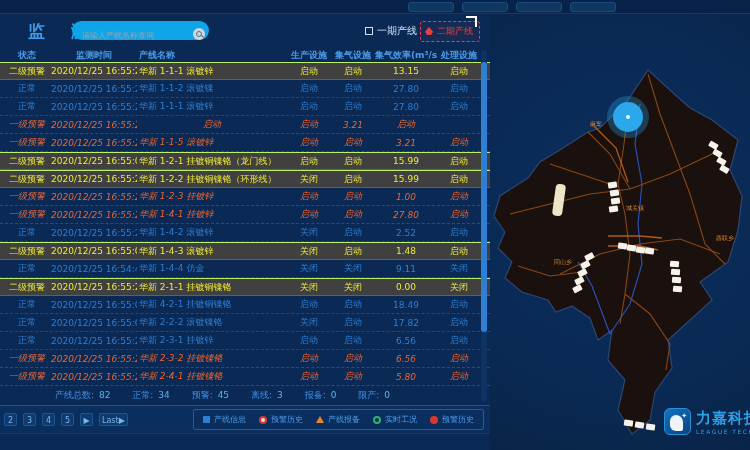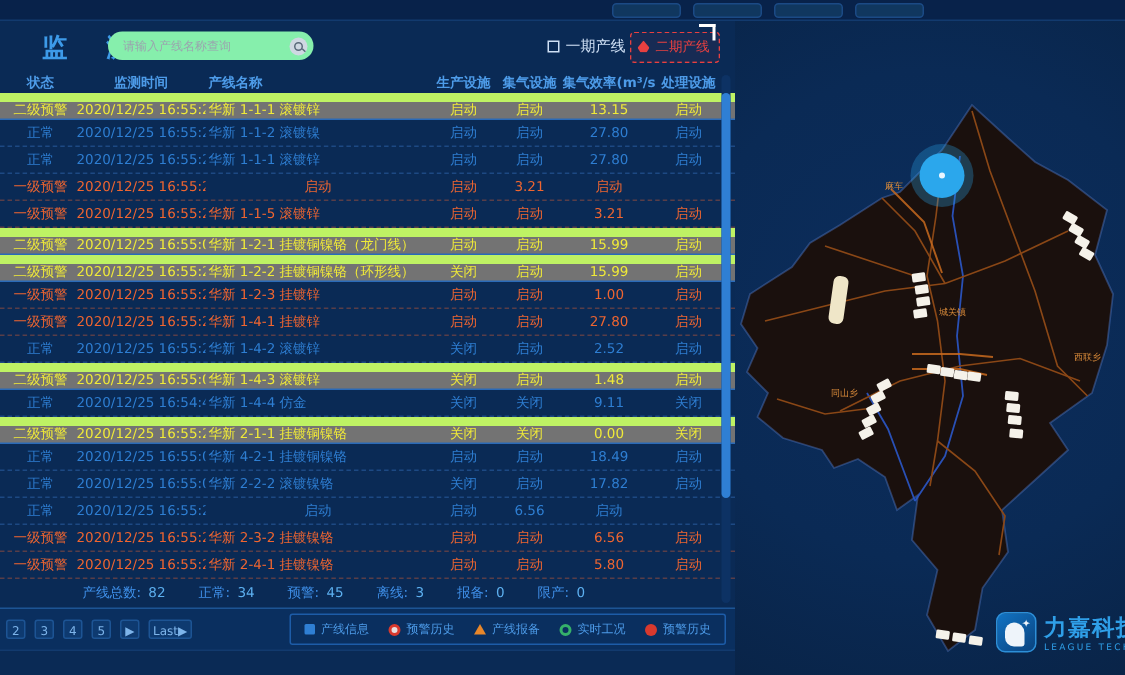--- a/index.html
+++ b/index.html
@@ -7,42 +7,42 @@
   body { font-family:"DejaVu Sans","Liberation Sans",sans-serif; background:#071d3d; overflow:hidden; }
   .app { position:relative; width:750px; height:450px; background:#0a2a55; overflow:hidden; }
 
   
   .topstrip { position:absolute; left:0; top:0; width:750px; height:14px; background:#08224a; border-bottom:1px solid #123a6e; }
   .topstrip .chip { position:absolute; top:2px; width:46px; height:10px; border-radius:3px; background:#10375f; border:1px solid #1b4a85; }
 
   
   .header { position:absolute; left:0; top:14px; width:490px; height:34px; }
   .title { position:absolute; left:28px; top:6px; font-size:17px; font-weight:bold; letter-spacing:10px; color:#3d9ae8; }
-  .searchbox { position:absolute; left:72px; top:7px; width:137px; height:19px; background:#86efac; border-radius:10px; display:flex; align-items:center; padding:0 4px 0 10px; }
+  .searchbox { position:absolute; left:72px; top:7px; width:137px; height:19px; background:#0ea5e9; border-radius:10px; display:flex; align-items:flex-end; padding:0 4px 0 10px; }
   .searchbox input { flex:1; border:0; outline:none; background:transparent; font-size:8px; color:#444; font-family:inherit; min-width:0; }
   .searchbox input::placeholder { color:#9aa4ae; }
   .mag { width:12px; height:12px; border-radius:50%; background:#cfd8e2; position:relative; flex:none; }
   .mag:before { content:""; position:absolute; left:3px; top:3px; width:4px; height:4px; border:1px solid #5a6a7a; border-radius:50%; }
   .mag:after { content:""; position:absolute; left:8px; top:8px; width:3px; height:1px; background:#5a6a7a; transform:rotate(45deg); }
   .phase1 { position:absolute; left:365px; top:10px; display:flex; align-items:center; gap:4px; color:#cfe0f5; font-size:10px; cursor:pointer; }
   .cbx { width:8px; height:8px; border:1px solid #cfe0f5; background:transparent; }
   .phase2 { position:absolute; left:420px; top:7px; border:1px dashed #e84040; border-radius:3px; color:#e84040; font-size:9px; padding:3px 6px 3px 16px; cursor:pointer; background:rgba(232,64,64,.06); }
   .phase2 .flame { position:absolute; left:4px; top:5px; width:8px; height:8px; background:#e84040; clip-path:polygon(50% 0,100% 60%,75% 100%,25% 100%,0 60%); }
   .corner { position:absolute; left:466px; top:2px; width:11px; height:11px; border-top:2px solid #fff; border-right:2px solid #fff; }
 
   
   .tablewrap { position:absolute; left:0; top:48px; width:490px; }
   .trow { display:grid; grid-template-columns:48px 86px 150px 44px 44px 62px 44px; align-items:center; height:18px; font-size:9px; padding-left:3px; }
   .trow > div { text-align:center; white-space:nowrap; overflow:hidden; }
   .trow > .c-name { text-align:left; padding-left:2px; }
   .thead { height:14px; color:#4d9be8; font-weight:bold; }
   .body .trow { border-bottom:1px dashed rgba(70,140,230,.32); cursor:pointer; }
   .lv-normal { color:#2e7ed2; }
-  .lv-l1 { color:#ef6530; border-bottom:1px dashed rgba(239,101,48,.35) !important; }
-  .lv-l2 { color:#f0ea38; background:#737373; border-top:6px solid #bef264; border-bottom:1px solid #2a6ab8 !important; }
+  .lv-l1 { color:#ef6530; border-bottom:1px dashed rgba(239,101,48,.35) !important;font-style:italic; }
+  .lv-l2 { color:#f0ea38; background:#404040; border-top:1px solid #bef264; border-bottom:1px solid #2a6ab8 !important; }
 
   
   .scroll { position:absolute; left:481px; top:50px; width:6px; height:352px; background:#0d3264; border-radius:3px; }
   .thumb { position:absolute; left:0; top:12px; width:6px; height:270px; background:#2f7fd4; border-radius:3px; cursor:grab; }
 
   
   .summary { position:absolute; left:0; top:386px; width:490px; height:18px; display:flex; gap:22px; padding-left:55px; align-items:center; font-size:9px; color:#3f8fe8; }
   .summary b { font-weight:normal; color:#5db0f0; margin-left:2px; }
 
   
@@ -238,20 +238,21 @@
           <div>2020/12/25 16:55:04</div>
           <div class="c-name">华新 2-2-2 滚镀镍铬</div>
           <div>关闭</div>
           <div>启动</div>
           <div>17.82</div>
           <div>启动</div>
         </div>
         <div class="trow lv-normal">
           <div>正常</div>
           <div>2020/12/25 16:55:24</div>
+          <div class="c-name">华新 2-3-1 挂镀锌</div>
           <div>启动</div>
           <div>启动</div>
           <div>6.56</div>
           <div>启动</div>
         </div>
         <div class="trow lv-l1">
           <div>一级预警</div>
           <div>2020/12/25 16:55:24</div>
           <div class="c-name">华新 2-3-2 挂镀镍铬</div>
           <div>启动</div>

